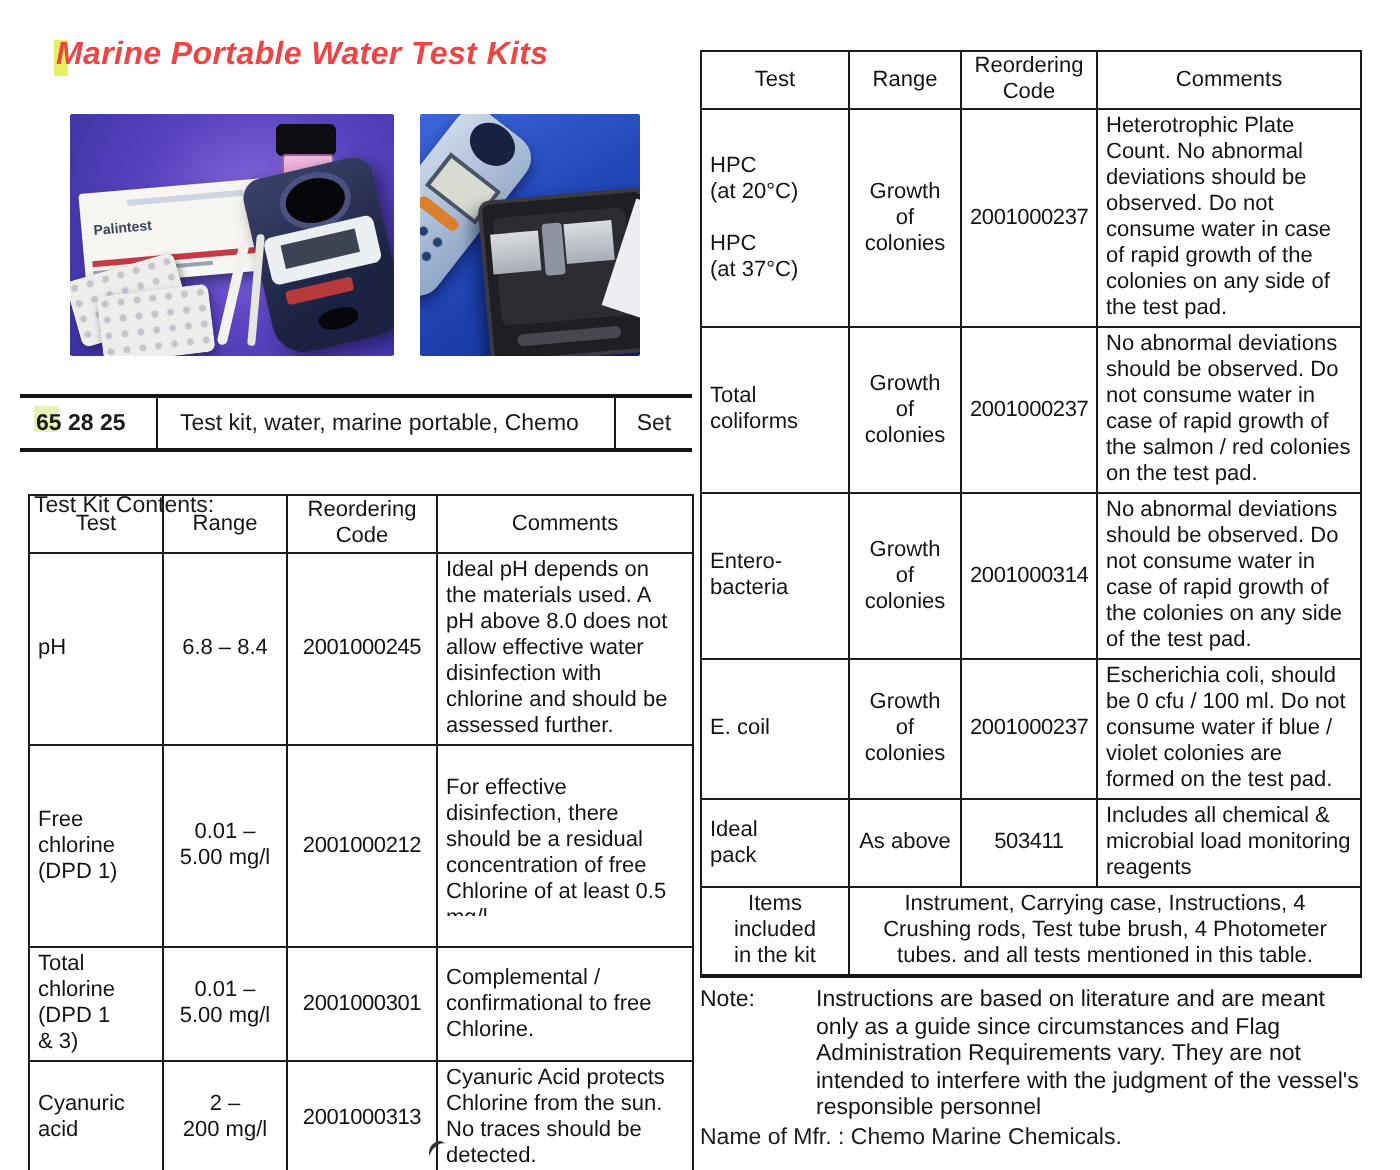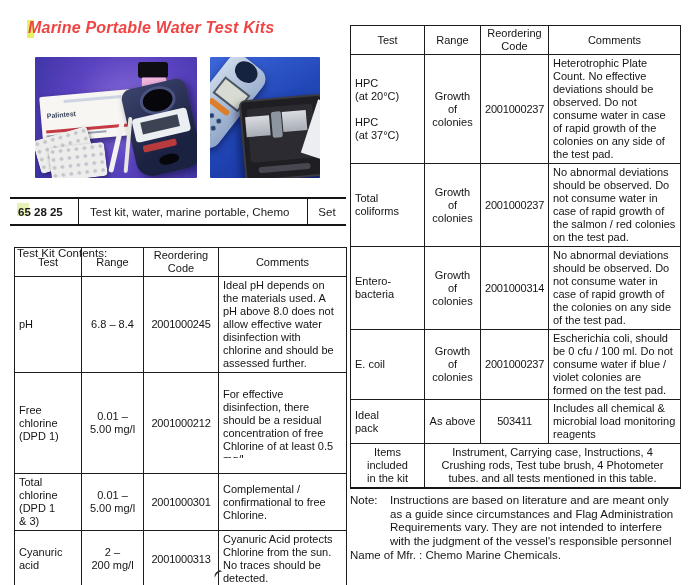--- a/index.html
+++ b/index.html
@@ -84,21 +84,21 @@
   .clip{height:70px;overflow:hidden;}
 
   .right-col{left:350px;top:25px;width:332px;}
   .right-col table.t{width:330px;}
   .right-col table.t tr.last td{border-bottom:2px solid #151515;text-align:center;}
   td.c-itemsval{text-align:left;vertical-align:middle;white-space:normal;}
 
   
   .note{display:flex;margin-top:5px;font-size:11.5px;line-height:13.5px;color:#141414;}
   .note-label{width:40px;flex:none;}
-  .note-text{flex:1;}
+  .note-text{flex:1;margin-left:18px;}
   .mfr{margin-top:1px;font-size:11.5px;}
 
   .squiggle{left:214px;top:571px;width:10px;height:7px;border-top:2px solid #333;
             border-radius:60% 40% 0 0;transform:rotate(-34deg);}
 </style>
 </head>
 <body>
 
 <div class="page">
 
@@ -225,21 +225,21 @@
       </tr>
       <tr>
         <td class="c-test">HPC
 (at 20°C)
 
 HPC
 (at 37°C)</td>
         <td class="c-range">Growth of
 colonies</td>
         <td class="c-code">2001000237</td>
-        <td class="c-com">Heterotrophic Plate Count.  No effective deviations should be observed. Do not consume water in case of rapid growth of the colonies on any side of the test pad.</td>
+        <td class="c-com">Heterotrophic Plate Count.  No abnormal deviations should be observed. Do not consume water in case of rapid growth of the colonies on any side of the test pad.</td>
       </tr>
       <tr>
         <td class="c-test">Total
 coliforms</td>
         <td class="c-range">Growth of
 colonies</td>
         <td class="c-code">2001000237</td>
         <td class="c-com">No abnormal deviations should be observed. Do not consume water in case of rapid growth of the salmon / red colonies on the test pad.</td>
       </tr>
       <tr>

